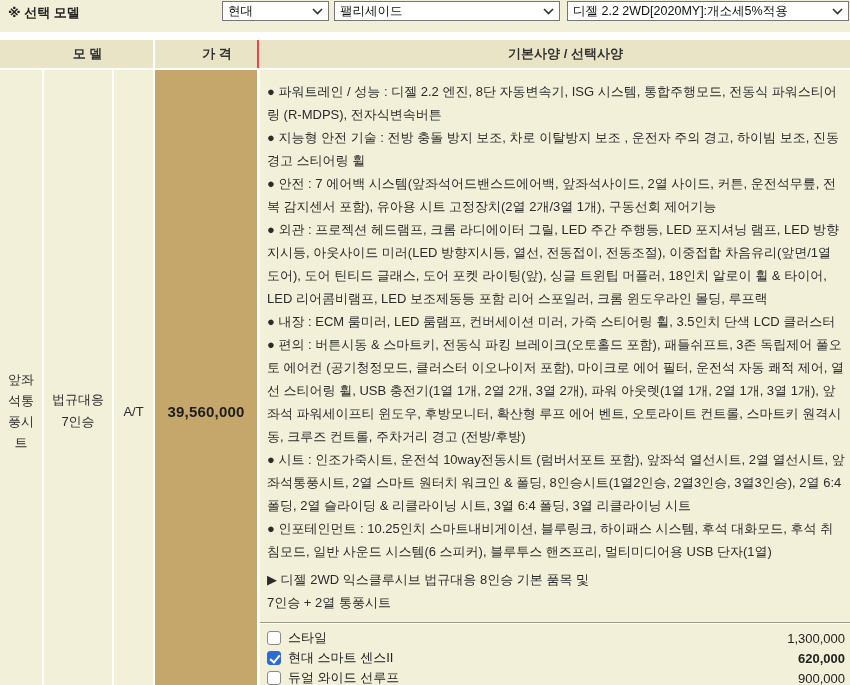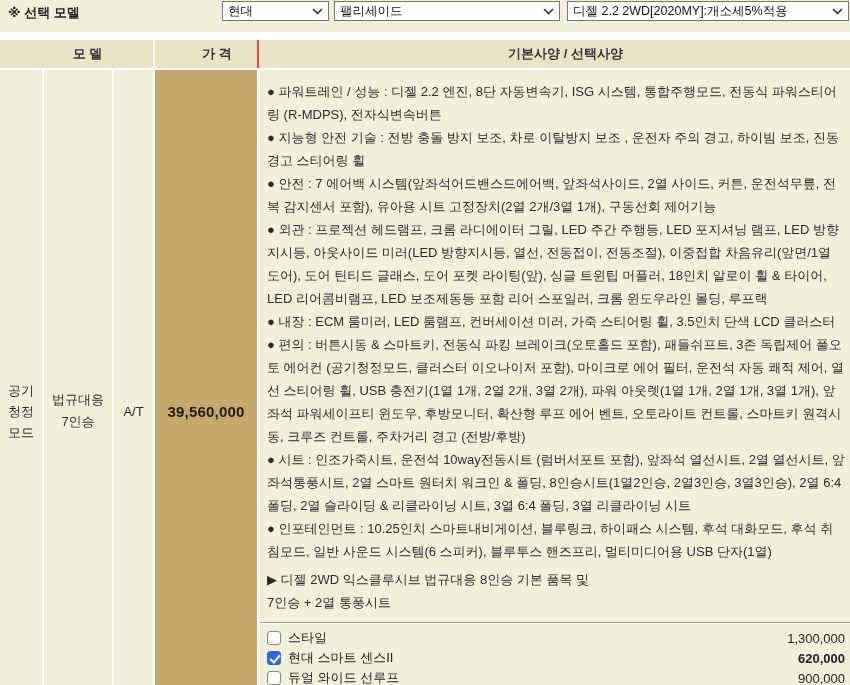--- a/index.html
+++ b/index.html
@@ -119,21 +119,21 @@
 
   <div class="thead">
     <div class="th th-model">모 델</div>
     <div class="th th-price">가 격</div>
     <div class="th th-specs">기본사양 / 선택사양</div>
   </div>
 
   <div class="tbody">
 
     <div class="cell c-name">
-      <span class="vwrap">공기청정모드</span>
+      <span class="vwrap">앞좌석통풍시트</span>
     </div>
 
     <div class="cell c-trim">
       <span>법규대응</span>
       <span>7인승</span>
     </div>
 
     <div class="cell c-at">
       <span>A/T</span>
     </div>

